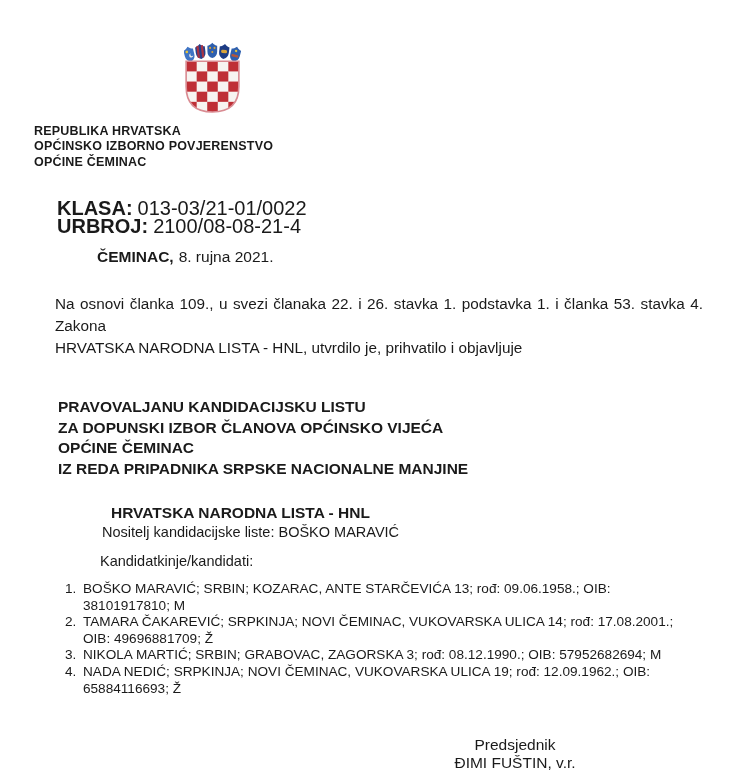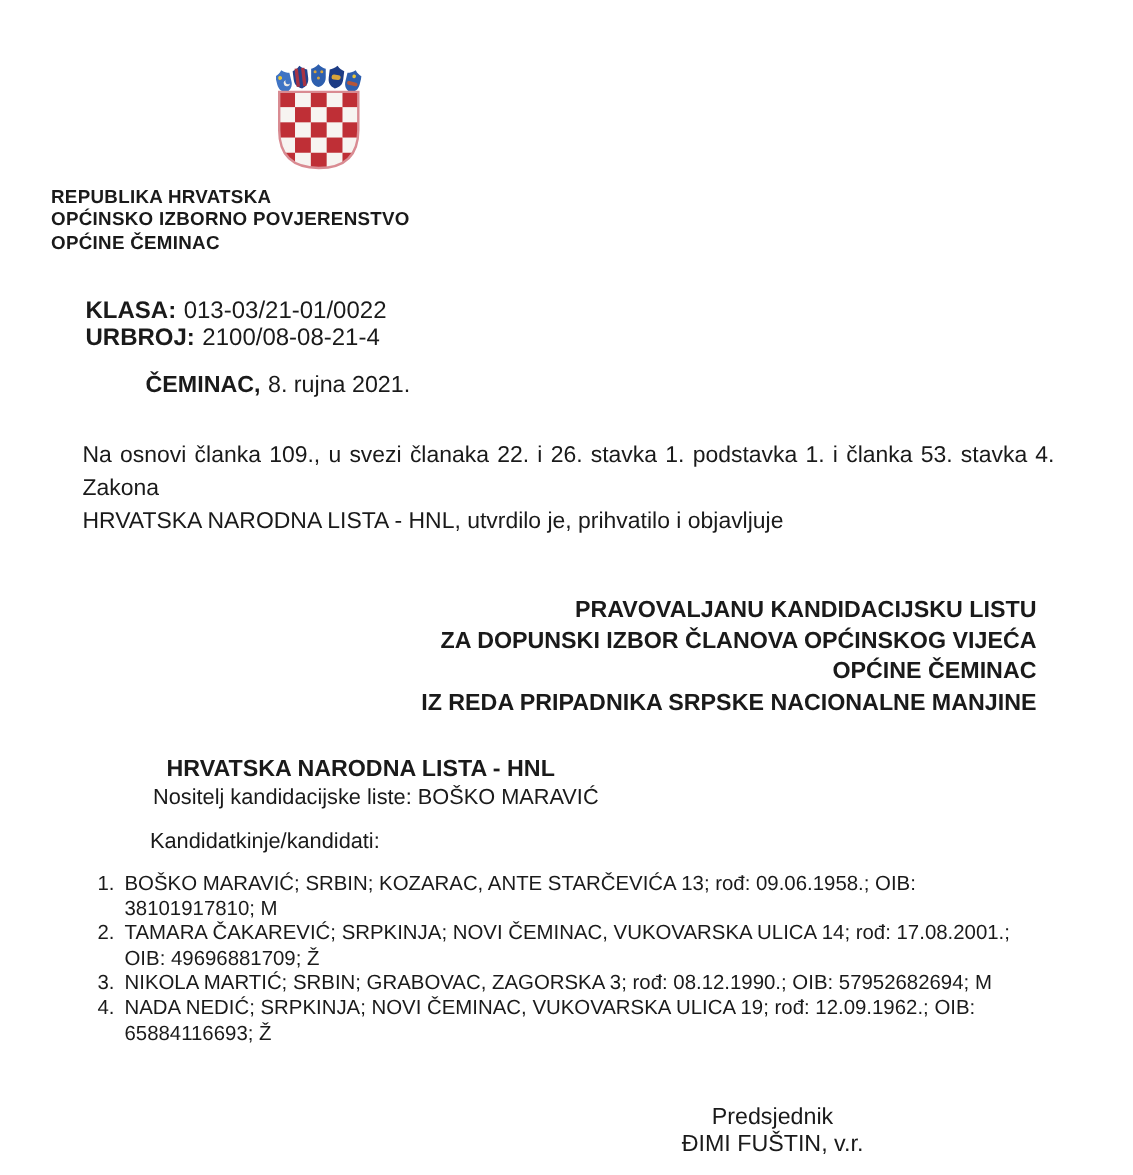--- a/index.html
+++ b/index.html
@@ -9,33 +9,33 @@
     color:#1a1a1a;position:relative;overflow:hidden;
     -webkit-font-smoothing:antialiased;
   }
   .abs{position:absolute;}
   
   #coa{left:184px;top:42px;width:57px;height:72px;}
   
   #org-header{left:34px;top:124px;width:350px;text-align:left;
     font-weight:bold;font-size:12.5px;line-height:15.4px;letter-spacing:.2px;}
   
-  #ref{left:57px;top:199px;font-size:16px;line-height:18px;}
+  #ref{left:57px;top:199px;font-size:20px;line-height:18px;}
   #ref .lbl{font-weight:bold;}
   #ref .val{margin-left:5px;}
   
   #place-date{left:57px;top:248px;font-size:15.5px;}
   #place-date .place{font-weight:bold;margin-left:40px;}
   #place-date .date{margin-left:5px;}
   
   #intro{left:55px;top:293px;width:648px;font-size:15.3px;line-height:22px;}
   .jline{text-align:justify;text-align-last:justify;}
   .jline.last{text-align-last:left;}
   
-  #doc-title{left:43px;top:397px;width:648px;text-align:right;
+  #doc-title{left:58px;top:397px;width:648px;text-align:left;
     font-weight:bold;font-size:15.5px;line-height:20.6px;}
   
   #list-name{left:111px;top:504px;font-size:15.5px;font-weight:bold;}
   #list-holder{left:102px;top:524px;font-size:14.5px;}
   #cand-label{left:100px;top:553px;font-size:14.5px;}
   
   #candidates{left:65px;top:581px;width:660px;font-size:13.6px;line-height:16.6px;}
   .cand-row{white-space:nowrap;}
   .cand-num{display:inline-block;width:18px;}
   
@@ -123,21 +123,21 @@
   <span class="place">ČEMINAC,</span><span class="date">8. rujna 2021.</span>
 </div>
 
 <div class="abs" id="intro">
   <div class="jline">Na osnovi članka 109., u svezi članaka 22. i 26. stavka 1. podstavka 1. i članka 53. stavka 4. Zakona</div>
   <div class="jline last">HRVATSKA NARODNA LISTA - HNL, utvrdilo je, prihvatilo i objavljuje</div>
 </div>
 
 <div class="abs" id="doc-title">
   <div>PRAVOVALJANU KANDIDACIJSKU LISTU</div>
-  <div>ZA DOPUNSKI IZBOR ČLANOVA OPĆINSKOG VIJEĆA</div>
+  <div>ZA DOPUNSKI IZBOR ČLANOVA OPĆINSKO VIJEĆA</div>
   <div>OPĆINE ČEMINAC</div>
   <div>IZ REDA PRIPADNIKA SRPSKE NACIONALNE MANJINE</div>
 </div>
 
 <div class="abs" id="list-name">HRVATSKA NARODNA LISTA - HNL</div>
 <div class="abs" id="list-holder">Nositelj kandidacijske liste: BOŠKO MARAVIĆ</div>
 <div class="abs" id="cand-label">Kandidatkinje/kandidati:</div>
 
 <div class="abs" id="candidates">
   <div class="cand-row"><span class="cand-num">1.</span><span>BOŠKO MARAVIĆ; SRBIN; KOZARAC, ANTE STARČEVIĆA 13; rođ: 09.06.1958.; OIB:</span></div>

